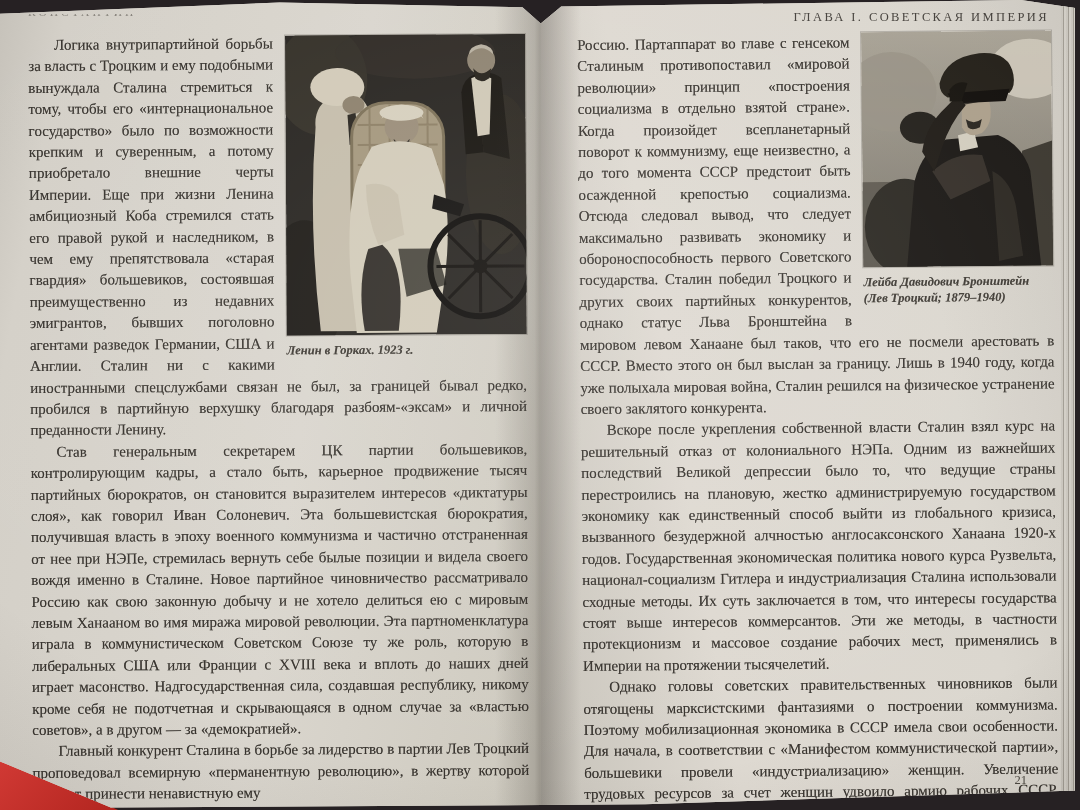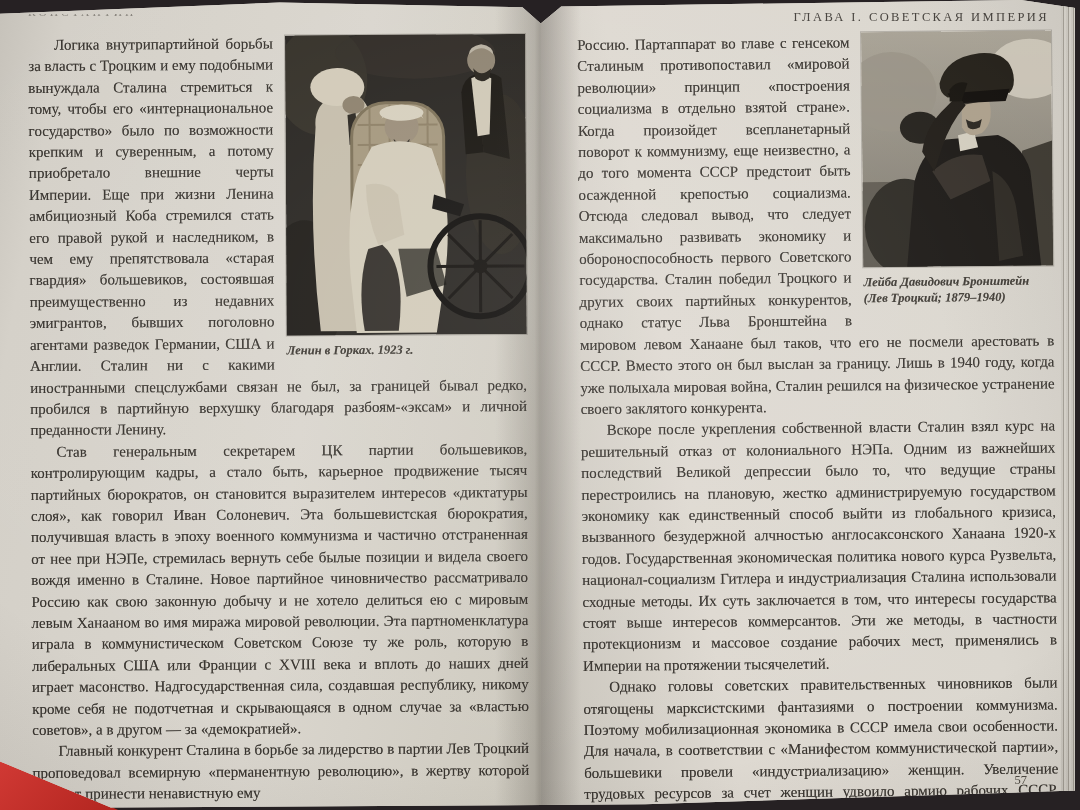--- a/index.html
+++ b/index.html
@@ -156,19 +156,19 @@
           <path d="M86 62 L148 58 L144 70 L92 72 Z" fill="#120f0c"></path>
           <path d="M60 120 Q64 94 84 76 L96 64 L104 74 Q88 92 80 116 L72 140 Z" fill="#201c17"></path>
           <path d="M88 58 Q96 48 106 52 L100 70 L88 70 Z" fill="#17140f"></path>
         </svg>
         <figcaption><span>Лейба Давидович Бронштейн</span><br><span>(Лев Троцкий; 1879–1940)</span></figcaption>
       </figure>
       <p class="no-indent">Россию. Партаппарат во главе с генсеком Сталиным противопоставил «мировой революции» принцип «построения социализма в отдельно взятой стране». Когда произойдет всепланетарный поворот к коммунизму, еще неизвестно, а до того момента СССР предстоит быть осажденной крепостью социализма. Отсюда следовал вывод, что следует максимально развивать экономику и обороноспособность первого Советского государства. Сталин победил Троцкого и других своих партийных конкурентов, однако статус Льва Бронштейна в мировом левом Ханаане был таков, что его не посмели арестовать в СССР. Вместо этого он был выслан за границу. Лишь в 1940 году, когда уже полыхала мировая война, Сталин решился на физическое устранение своего заклятого конкурента.</p>
       <p>Вскоре после укрепления собственной власти Сталин взял курс на решительный отказ от колониального НЭПа. Одним из важнейших последствий Великой депрессии было то, что ведущие страны перестроились на плановую, жестко администрируемую государством экономику как единственный способ выйти из глобального кризиса, вызванного безудержной алчностью англосаксонского Ханаана 1920-х годов. Государственная экономическая политика нового курса Рузвельта, национал-социализм Гитлера и индустриализация Сталина использовали сходные методы. Их суть заключается в том, что интересы государства стоят выше интересов коммерсантов. Эти же методы, в частности протекционизм и массовое создание рабочих мест, применялись в Империи на протяжении тысячелетий.</p>
       <p>Однако головы советских правительственных чиновников были отягощены марксистскими фантазиями о построении коммунизма. Поэтому мобилизационная экономика в СССР имела свои особенности. Для начала, в соответствии с «Манифестом коммунистической партии», большевики провели «индустриализацию» женщин. Увеличение трудовых ресурсов за счет женщин удвоило армию рабочих СССР. Однако отрыв жен и матерей от семьи и домашнего хозяйства привел к катастрофическим последствиям для</p>
     </div>
-    <div class="pagenum pagenum-right">57</div>
+    <div class="pagenum pagenum-right">21</div>
   </div>
 
   <div class="page-edges"></div>
   <div class="gutter"></div>
   <div class="vignette"></div>
 </div>
 
 </body></html>

